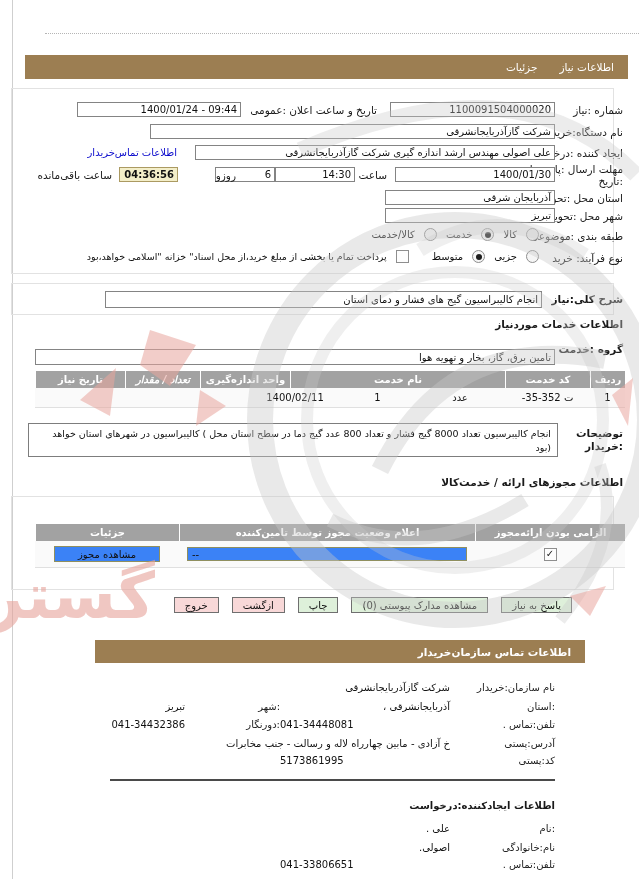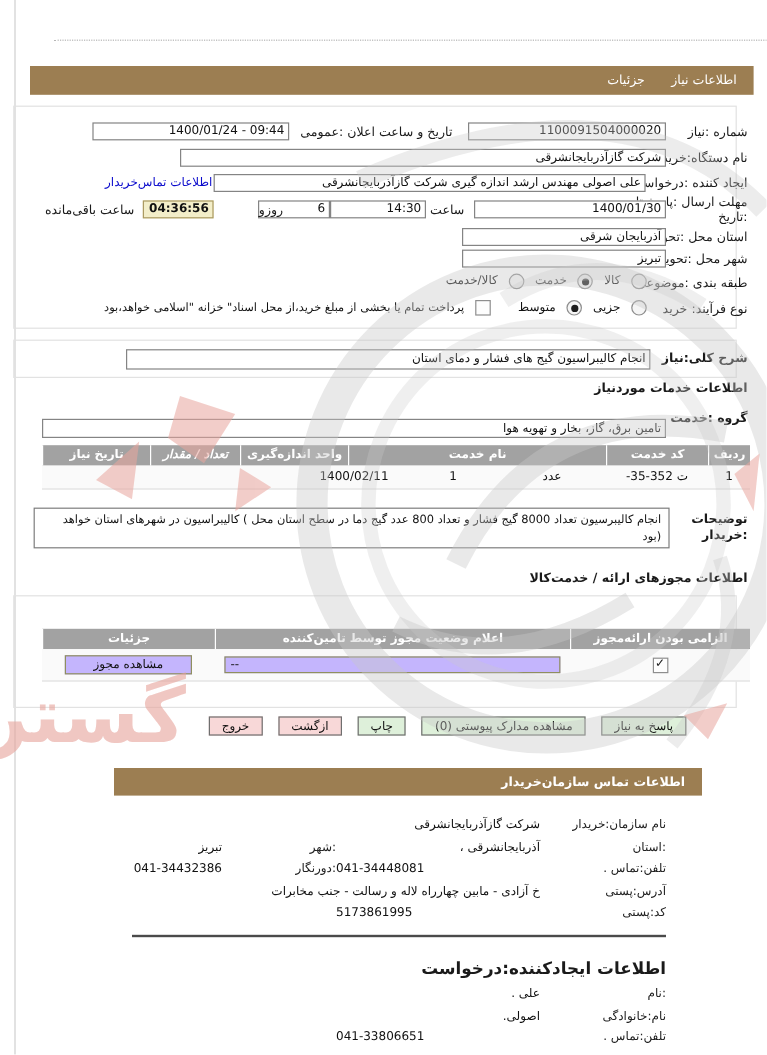--- a/index.html
+++ b/index.html
@@ -24,21 +24,21 @@
   .optrow{position:absolute;display:flex;align-items:center;gap:7px;font-size:10px;}
   .tbl{position:absolute;right:14px;width:590px;font-size:10px;}
   .thead{display:flex;background:#a2a2a2;color:#fff;font-weight:bold;}
   .thead>div{padding:3px 2px;text-align:center;border-left:1px solid #fff;box-sizing:border-box;}
   .trow{display:flex;background:#fafafa;border-bottom:1px solid #e0e0e0;}
   .trow>div{padding:4px 2px;text-align:center;box-sizing:border-box;display:flex;align-items:center;justify-content:center;}
   .btn{display:flex;align-items:center;justify-content:center;font-size:10px;height:16px;
        padding:0 10px;border:1px solid #6f6f6f;box-sizing:border-box;cursor:pointer;white-space:nowrap;}
   .green{background:#def0da;}
   .pink{background:#f8d8d8;}
-  .khaki{background:#c4b5fd;border:1px solid #8f8f5f;}
+  .khaki{background:#3b82f6;border:1px solid #8f8f5f;}
   .crow{position:absolute;right:84px;left:30px;display:flex;align-items:flex-start;font-size:10px;}
   .crow .cl{width:105px;flex:none;color:#222;}
   .crow .cv{width:170px;flex:none;}
   .crow .cl2{width:95px;flex:none;color:#222;}
   .num{direction:ltr;unicode-bidi:embed;}
   .wm{position:absolute;inset:0;pointer-events:none;}
 </style>
 </head>
 <body>
 
@@ -55,21 +55,21 @@
 
   <span class="lbl" style="top:104px;right:16px;">شماره :نیاز</span>
   <div class="inp ltr" style="top:102px;right:84px;width:165px;">1100091504000020</div>
   <span class="lbl" style="top:104px;right:262px;">تاریخ و ساعت اعلان :عمومی</span>
   <div class="inp" style="top:102px;right:398px;width:164px;">09:44 - 1400/01/24</div>
 
   <span class="lbl" style="top:126px;right:16px;">نام دستگاه:خریدار</span>
   <div class="inp" style="top:124px;right:84px;width:405px;">شرکت گازآذربایجانشرقی</div>
 
   <span class="lbl" style="top:147px;right:16px;">ایجاد کننده :درخواست</span>
-  <div class="inp" style="top:145px;right:101px;width:360px;padding-left:48px;">علی اصولی مهندس ارشد اندازه گیری  شرکت گازآذربایجانشرقی</div>
+  <div class="inp" style="top:145px;right:84px;width:360px;padding-left:48px;">علی اصولی مهندس ارشد اندازه گیری  شرکت گازآذربایجانشرقی</div>
   <span class="link" style="top:147px;right:462px;">اطلاعات تماس‌خریدار</span>
 
   <span class="lbl" style="top:163px;right:16px;">مهلت ارسال :پاسخ تا</span>
   <span class="lbl" style="top:175px;right:16px;">:تاریخ</span>
   <div class="inp ltr" style="top:167px;right:84px;width:160px;">1400/01/30</div>
   <span class="lbl" style="top:169px;right:252px;">ساعت</span>
   <div class="inp ltr" style="top:167px;right:284px;width:80px;">14:30</div>
   <div class="inp ltr" style="top:167px;right:364px;width:60px;">6</div>
   <span class="lbl" style="top:169px;right:403px;">روزو</span>
   <div class="inp ltr ybox" style="top:167px;right:461px;width:59px;padding-left:16px;">04:36:56</div>
@@ -189,21 +189,21 @@
     <span class="cl">آدرس:پستی</span>
     <span>خ آزادی - مابین چهارراه لاله و رسالت - جنب مخابرات</span>
   </div>
   <div class="crow" style="top:755px;">
     <span class="cl">کد:پستی</span>
     <span class="cv num">5173861995</span>
   </div>
 
   <div style="position:absolute;top:779px;right:84px;left:110px;border-top:2px solid #4a4a4a;"></div>
 
-  <span class="lbl blbl" style="top:800px;right:84px;font-size:14px;">اطلاعات ایجادکننده:درخواست</span>
+  <span class="lbl blbl" style="top:800px;right:84px;font-size:10px;">اطلاعات ایجادکننده:درخواست</span>
   <div class="crow" style="top:823px;">
     <span class="cl">:نام</span>
     <span class="cv">علی .</span>
   </div>
   <div class="crow" style="top:842px;">
     <span class="cl">نام:خانوادگی</span>
     <span class="cv">اصولی.</span>
   </div>
   <div class="crow" style="top:859px;">
     <span class="cl">تلفن:تماس .</span>

